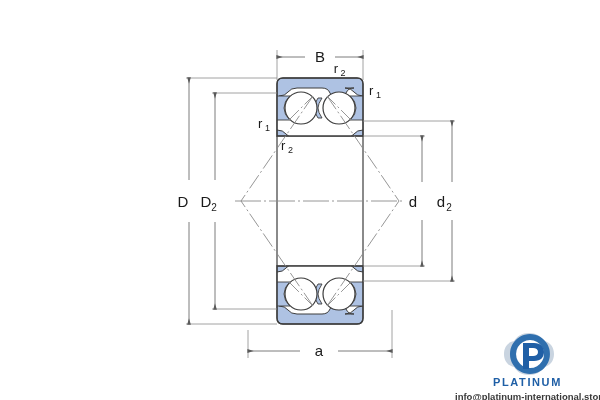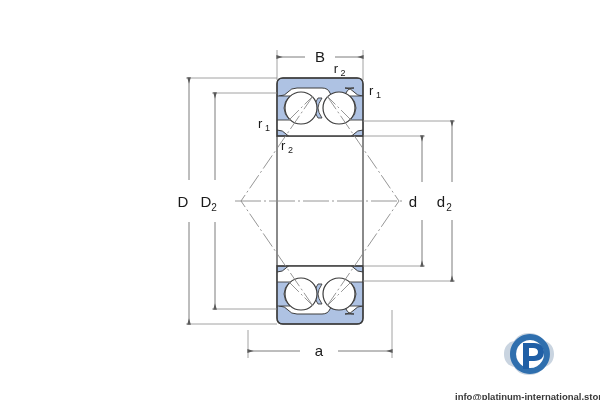--- a/index.html
+++ b/index.html
@@ -252,16 +252,17 @@
                C 1 17 5 12 11 11
                C 14 6 19 3 26 3 Z" fill="#c9d4e0"></path>
       <circle cx="27" cy="24" r="17" fill="#ffffff"></circle>
       <path d="M 27 4
                A 20 20 0 1 1 26.9 4
                M 27 10
                A 14 14 0 1 0 27.1 10 Z" fill="#2f6fae"></path>
       <path d="M 20 13 L 31 13 C 38 13 41 17 41 22 C 41 27 38 31 31 31 L 26 31 L 26 39 L 20 39 Z
                M 26 18 L 26 26 L 30 26 C 33 26 35 24.5 35 22 C 35 19.5 33 18 30 18 Z" fill="#1f5fa6"></path>
     </svg>
+    <div id="logo-wordmark">PLATINUM</div>
     <div id="logo-email">info@platinum-international.store</div>
   </div>
 
 </div>
 
 </body></html>

